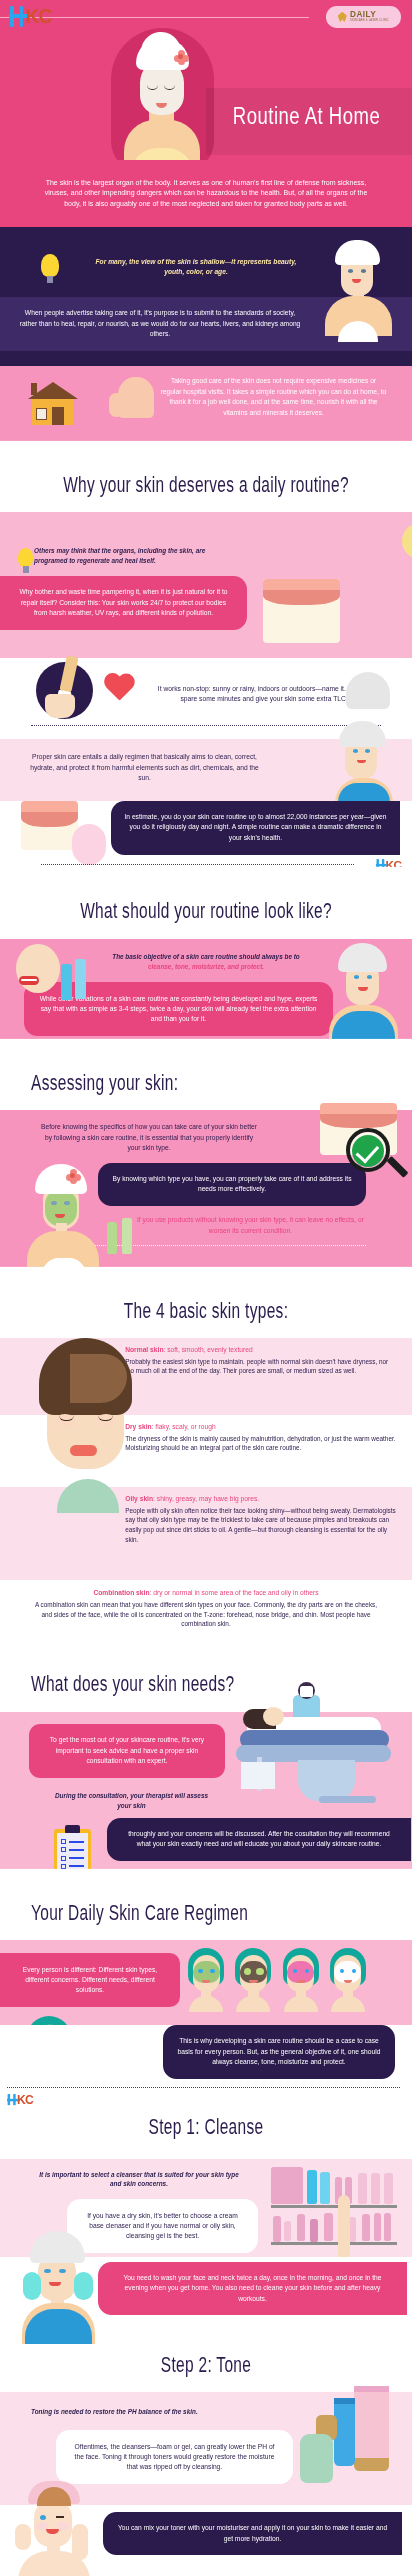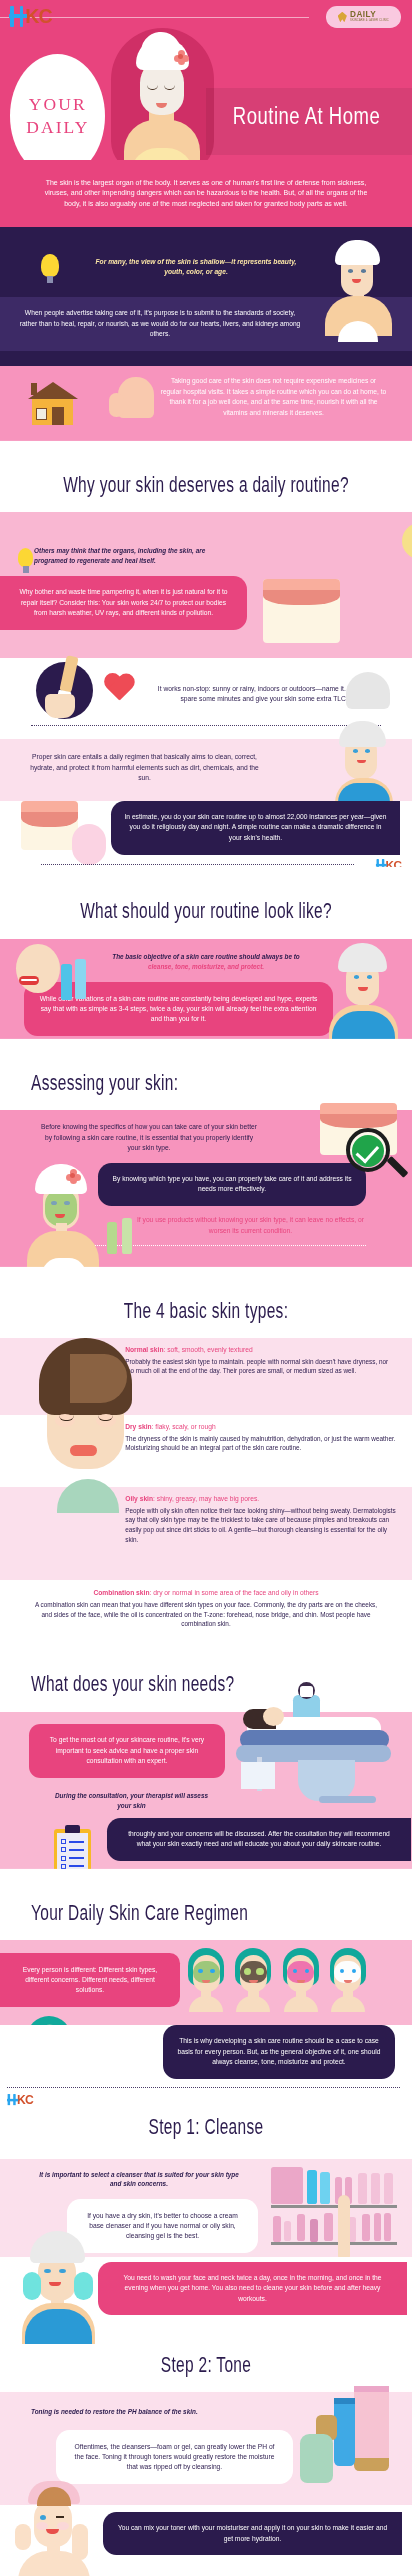--- a/index.html
+++ b/index.html
@@ -228,24 +228,20 @@
         <div class="w-towel2"></div>
       <div class="w-flower">
         <div class="petal" style="left:4.1px;top:0;"></div>
         <div class="petal" style="left:0;top:5.2px;"></div>
         <div class="petal" style="left:8.2px;top:5.2px;"></div>
         <div class="petal" style="left:4.1px;top:8.2px;"></div>
         <div class="petal" style="left:4.1px;top:4.1px;background:#e05a52;width:5.2px;height:5.2px;"></div>
       </div>
     </div>
 
-    <div class="your-daily-oval">
-      <span>YOUR</span>
-      <span>DAILY</span>
-    </div>
 
     <div class="hero-sub-bar"></div>
     <div class="hero-sub">Routine At Home</div>
   </div>
 
   <div class="intro">The skin is the largest organ of the body. It serves as one of human's first line of defense from sickness, viruses, and other impending dangers which can be hazardous to the health. But, of all the organs of the body, it is also arguably one of the most neglected and taken for granted body parts as well.</div>
 
   <div class="navy-panel" style="padding-bottom:0;">
     <div style="position:relative; height:57px;">
       <div class="bulb" style="left:41px; top:14.4px;"></div>

